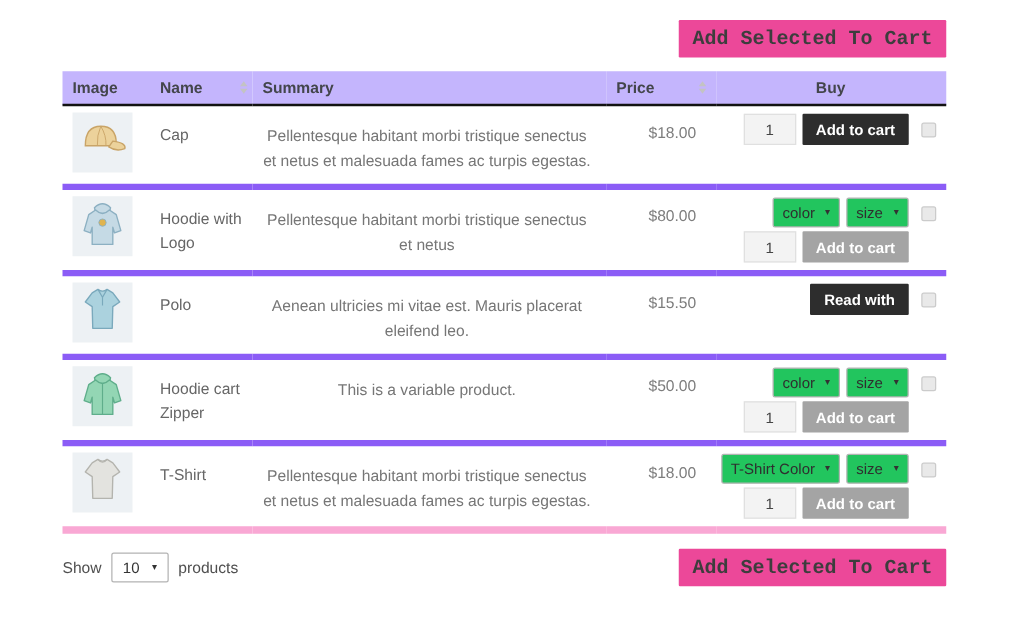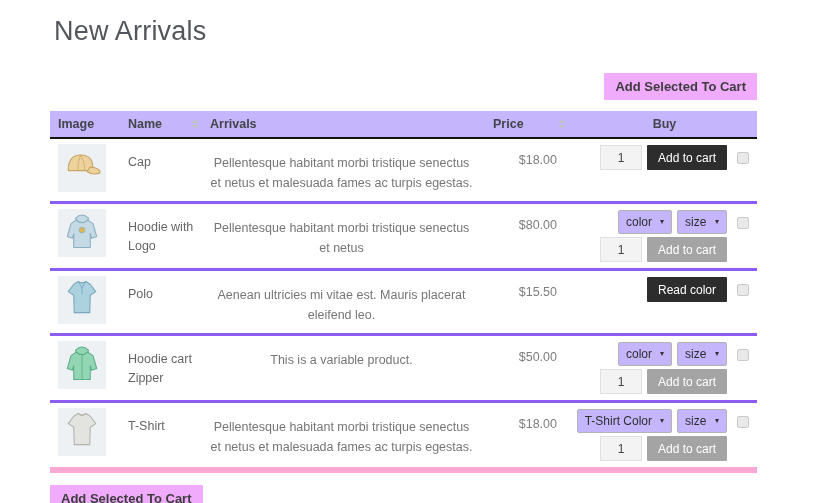--- a/index.html
+++ b/index.html
@@ -7,65 +7,65 @@
   body {
     width:820px; height:503px; overflow:hidden;
     font-family:"Liberation Sans","DejaVu Sans",sans-serif;
     color:#444;
   }
   .container { width:707px; margin:16px 63px 0 50px; }
   .page-title { font-size:27px; font-weight:400; color:#53565c; letter-spacing:.2px; margin:2px 0 26px 4px; }
 
   .toolbar { display:flex; justify-content:flex-end; margin-bottom:11px; }
   .btn-light {
-    background:#f0abfc; border:0; color:#3d3d3d; cursor:pointer;
-    font-family:Liberation Sans, sans-serif; font-weight:700; font-size:13px;
+    background:#ec4899; border:0; color:#3d3d3d; cursor:pointer;
+    font-family:Liberation Mono, monospace; font-weight:700; font-size:16px;
     padding:6px 11px; border-radius:1px;
   }
 
   table.products { width:100%; border-collapse:collapse; table-layout:fixed; }
   thead th {
     background:#c4b5fd; border-bottom:2px solid #121212;
     padding:6px 8px; font-size:12.5px; color:#43454b; font-weight:700; height:27px;
     text-align:left; vertical-align:middle;
   }
   .th-flex { display:flex; align-items:center; }
   .th-flex.between { justify-content:space-between;gap:24px; }
   .th-flex.right { justify-content:space-between; }
   th.h-buy { text-align:center; padding-right:9px; }
   .sort-icon { display:inline-flex; flex-direction:column; gap:2px; margin-left:6px; }
   .sort-icon i { display:block; width:0; height:0; border-left:3.5px solid transparent; border-right:3.5px solid transparent; }
   .sort-icon .up   { border-bottom:4px solid #c3c3c3; }
   .sort-icon .down { border-top:4px solid #c3c3c3; }
 
-  tbody td { border-bottom:3px solid #8b5cf6; vertical-align:top; }
+  tbody td { border-bottom:5px solid #8b5cf6; vertical-align:top; }
   tbody tr:last-child td { border-bottom:6px solid #f9a8d4; }
   .cell-image { padding:5px 8px; }
   .thumb { width:48px; height:48px; display:flex; align-items:center; justify-content:center; }
   .cell-name { font-size:12.5px; color:#666; padding:14px 8px 8px 8px; line-height:1.5; }
   .cell-summary { font-size:12.5px; color:#767676; padding:14px 12px 8px 8px; line-height:1.6;text-align:center; }
   .cell-price { font-size:12.5px; color:#7d7d7d; text-align:right; padding:14px 16px 8px 0; }
   .cell-buy { padding:6px 8px 6px 0; }
   .buy-wrap { display:flex; justify-content:flex-end; align-items:flex-start; }
   .controls { display:flex; flex-direction:column; align-items:flex-end; gap:3px; }
   .buy-line { display:flex; align-items:center; gap:5px; }
   .select {
     display:inline-flex; align-items:center; justify-content:space-between; gap:8px;
-    min-width:50px; background:#c4b5fd; border:1px solid #b3b3b3; border-radius:2px;
+    min-width:50px; background:#22c55e; border:1px solid #b3b3b3; border-radius:2px;
     padding:3px 7px; font-size:12px; color:#2f2f2f; cursor:pointer; height:24px;
   }
   .caret { font-size:8px; color:#333; line-height:1; }
   .qty {
     width:42px; height:25px; text-align:center; background:#f3f3f3;
     border:1px solid #e0e0e0; font-size:12px; color:#444;
     font-family:"Liberation Sans",sans-serif;
   }
   .btn-dark, .btn-disabled {
     border:0; color:#fff; cursor:pointer; height:25px; padding:0 11px;
-    font-family:"Liberation Sans",sans-serif; font-weight:400; font-size:12px;
+    font-family:"Liberation Sans",sans-serif; font-weight:700; font-size:12px;
     border-radius:1px;
   }
   .btn-dark { background:#2d2d2d; }
   .btn-disabled { background:#a4a4a4; }
   .checkbox {
     width:12px; height:12px; background:#e9e9e9; border:1px solid #cbcbcb;
     border-radius:2px; margin:7px 0 0 10px; flex:0 0 auto; cursor:pointer;
   }
 
   .table-footer { display:flex; justify-content:space-between; align-items:center; margin-top:12px; }
@@ -73,21 +73,20 @@
   .page-size-select {
     display:inline-flex; align-items:center; gap:10px; border:1px solid #b3b3b3;
     background:#fff; padding:3px 8px; height:24px; font-size:12px; color:#333;
     border-radius:2px; cursor:pointer;
   }
 </style>
 </head>
 <body>
 
 <div class="container">
-  <h1 class="page-title">New Arrivals</h1>
 
   <div class="toolbar">
     <button class="btn-light">Add Selected To Cart</button>
   </div>
 
   <table class="products">
     <colgroup>
       <col style="width:70px">
         <col style="width:82px">
         <col style="width:283px">
@@ -102,21 +101,21 @@
         <th>
           <span class="th-flex between">
             <span>Name</span>
             <span class="sort-icon">
                 <i class="up"></i>
                 <i class="down"></i>
               </span>
           </span>
         </th>
         <th>
-          <span>Arrivals</span>
+          <span>Summary</span>
         </th>
         <th>
           <span class="th-flex right">
             <span>Price</span>
             <span class="sort-icon">
                 <i class="up"></i>
                 <i class="down"></i>
               </span>
           </span>
         </th>
@@ -199,21 +198,21 @@
                 </svg></span>
             </div>
     </td>
     <td class="cell-name"><span>Polo</span></td>
     <td class="cell-summary"><span>Aenean ultricies mi vitae est. Mauris placerat eleifend leo.</span></td>
     <td class="cell-price"><span>$15.50</span></td>
     <td class="cell-buy">
       <div class="buy-wrap">
         <div class="controls">
                 <div class="buy-line">
-                  <button class="btn-dark">Read color</button>
+                  <button class="btn-dark">Read with</button>
                 </div>
               </div>
         <span class="checkbox"></span>
       </div>
     </td>
   </tr>
 
   <tr class="product-row">
     <td class="cell-image">
       <div class="thumb" style="background: rgb(237, 241, 244);">
@@ -281,15 +280,23 @@
                 </div>
               </div>
         <span class="checkbox"></span>
       </div>
     </td>
   </tr>
 </tbody>
   </table>
 
   <div class="table-footer">
+    <div class="show-group">
+      <span>Show</span>
+      <span class="page-size-select">
+        <span>10</span>
+        <span class="caret">▾</span>
+      </span>
+      <span>products</span>
+    </div>
     <button class="btn-light">Add Selected To Cart</button>
   </div>
 </div>
 
 </body></html>

